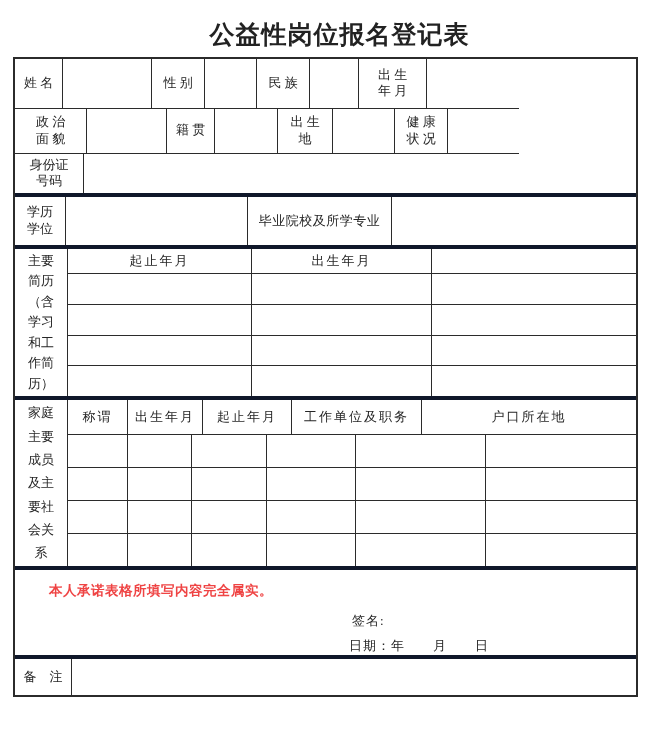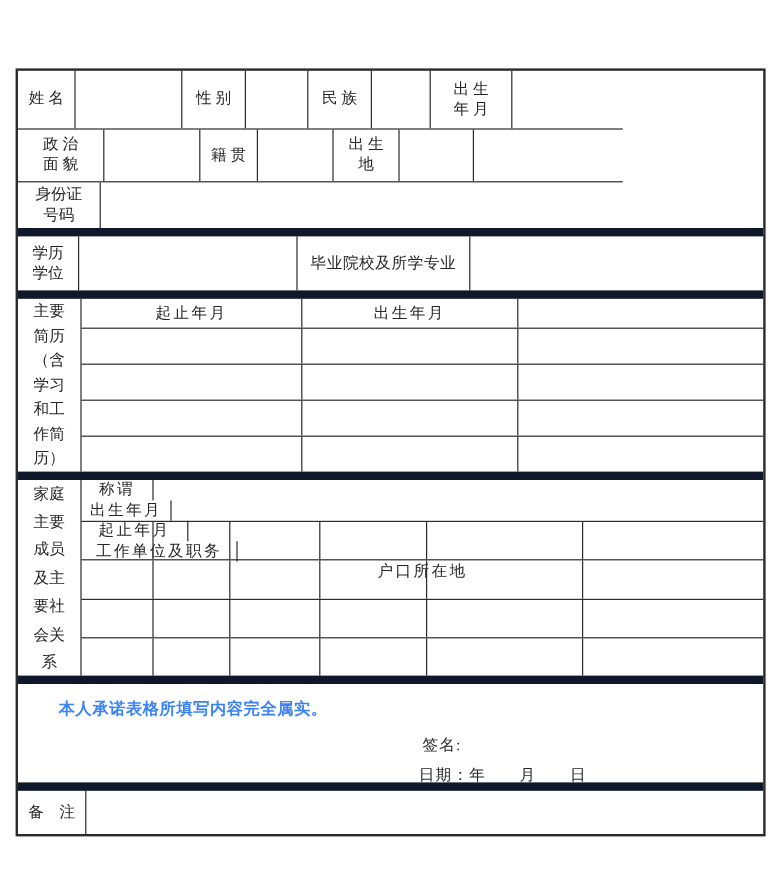--- a/index.html
+++ b/index.html
@@ -14,21 +14,21 @@
     position: absolute; top: 18px; left: 0; width: 647px;
     text-align: center; padding-left: 32px;
     font-family: "Liberation Sans", "DejaVu Sans", sans-serif;
     font-weight: bold; font-size: 25px; letter-spacing: 1px; color: #222;
   }
   .tbl {
     position: absolute; left: 13px; top: 57px; width: 625px; height: 640px;
     border: 2px solid #2b2b2b; display: flex; flex-direction: column;
     font-size: 13px;
   }
-  .sec { border-bottom: 7px solid #0f172a; }
+  .sec { border-bottom: 4px solid #0f172a; }
   .sec-top { height: 138px; display: flex; }
   .top-left { width: 504px; display: flex; flex-direction: column; }
   .photo-cell {
     flex: 1; border-left: 1px solid #2b2b2b;
     display: flex; align-items: center; justify-content: center;
     letter-spacing: 2px;
   }
   .row { display: flex; }
   .r1 { height: 51px; border-bottom: 1px solid #2b2b2b; }
   .r2 { height: 46px; border-bottom: 1px solid #2b2b2b; }
@@ -44,44 +44,45 @@
   .sec-family { height: 170px; display: flex; }
   .side-label {
     width: 53px; border-right: 1px solid #2b2b2b;
     display: flex; align-items: center; justify-content: center;
     text-align: center; white-space: pre-line;
   }
   .lh-resume { line-height: 1.58; }
   .lh-family { line-height: 1.8; }
   .sub-body { flex: 1; display: flex; flex-direction: column; }
   .hdr-resume { height: 25px; border-bottom: 1px solid #2b2b2b; }
-  .hdr-family { height: 35px; border-bottom: 1px solid #2b2b2b; flex-direction: column; }
+  .hdr-family { height: 35px; border-bottom: 1px solid #2b2b2b; }
   .data-row { flex: 1; border-bottom: 1px solid #2b2b2b; display: flex; }
   .data-row.last { border-bottom: none; }
   .ls2 { letter-spacing: 2px; }
   .ls1 { letter-spacing: 0.5px; }
   .sec-decl { height: 89px; position: relative; }
   .decl-statement {
     position: absolute; left: 34px; top: 12px;
-    font-weight: bold; font-size: 13.5px; letter-spacing: 0.5px; color: #3b82f6;
+    font-weight: bold; font-size: 13.5px; letter-spacing: 0.5px; color: #ef4444;
   }
   .decl-sign { position: absolute; left: 337px; top: 42px; letter-spacing: 1px; }
   .decl-date { position: absolute; left: 334px; top: 67px; letter-spacing: 1px; }
   .sec-remarks { flex: 1; display: flex; border-bottom: none; }
   .remarks-label {
     width: 57px; border-right: 1px solid #2b2b2b;
     display: flex; align-items: center; justify-content: center; text-align: right;
   }
   .fill { flex: 1; }
 </style>
 </head>
 <body>
 
 <div class="page">
 
+  <div class="title">公益性岗位报名登记表</div>
 
   <div class="tbl">
 
     <div class="sec sec-top">
       <div class="top-left">
         <div class="row r1">
           <div class="cell" style="width:48px">姓 名</div>
           <div class="cell" style="width:89px"></div>
           <div class="cell" style="width:53px">性 别</div>
           <div class="cell" style="width:52px"></div>
@@ -93,20 +94,22 @@
         </div>
         <div class="row r2">
           <div class="cell" style="width:72px">政 治
 面 貌</div>
           <div class="cell" style="width:80px"></div>
           <div class="cell" style="width:48px">籍 贯</div>
           <div class="cell" style="width:63px"></div>
           <div class="cell" style="width:55px">出 生
 地</div>
           <div class="cell" style="width:62px"></div>
+          <div class="cell" style="width:53px">健 康
+状 况</div>
           <div class="cell fill last"></div>
         </div>
         <div class="row r3">
           <div class="cell" style="width:69px">身份证
 号码</div>
           <div class="cell fill last"></div>
         </div>
       </div>
     </div>
 

